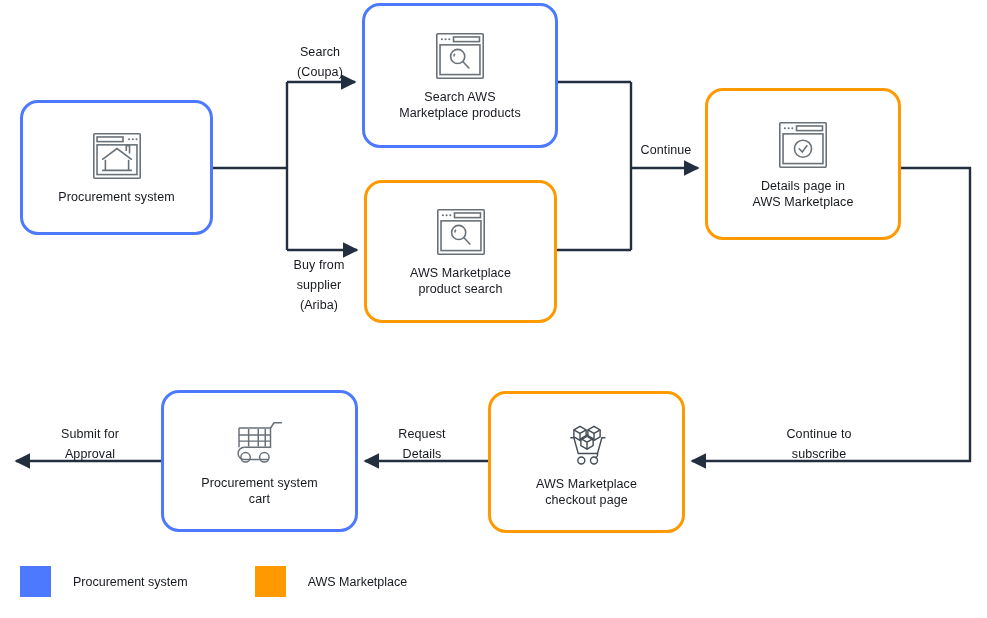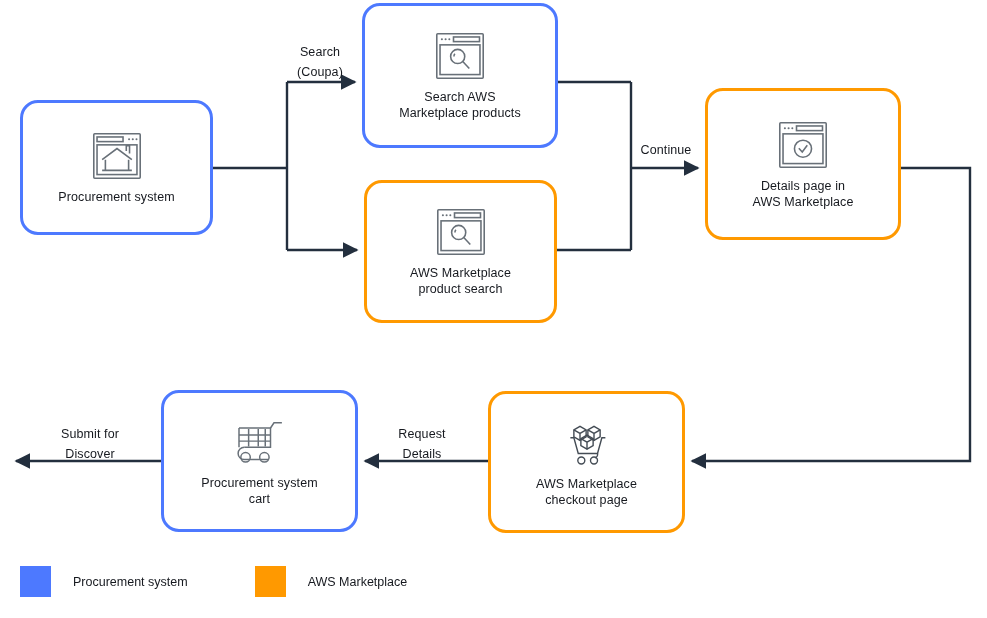--- a/index.html
+++ b/index.html
@@ -224,25 +224,30 @@
       <path d="M 44 40 a 4 4 0 0 1 -3 5"></path>
       <circle cx="25.5" cy="48" r="4"></circle>
       <circle cx="40" cy="48" r="4"></circle>
     </svg>
     <div class="node-label">AWS Marketplace
 checkout page</div>
   </div>
 
   <div class="edge-label" style="left:284px; top:42px; width:72px;">Search
 (Coupa)</div>
+  <div class="edge-label" style="left:281px; top:255px; width:76px;">Buy from
+supplier
+(Ariba)</div>
   <div class="edge-label" style="left:633px; top:140px; width:66px;">Continue</div>
+  <div class="edge-label" style="left:760px; top:424px; width:118px;">Continue to
+subscribe</div>
   <div class="edge-label" style="left:386px; top:424px; width:72px;">Request
 Details</div>
   <div class="edge-label" style="left:45px; top:424px; width:90px;">Submit for
-Discover</div>
+Approval</div>
 
   <div id="legend">
     <div class="legend-item">
       <span class="legend-swatch" style="background:#4d79ff;"></span>
       <span class="legend-text">Procurement system</span>
     </div>
     <div class="legend-gap"></div>
     <div class="legend-item">
       <span class="legend-swatch" style="background:#ff9900;"></span>
       <span class="legend-text">AWS Marketplace</span>

